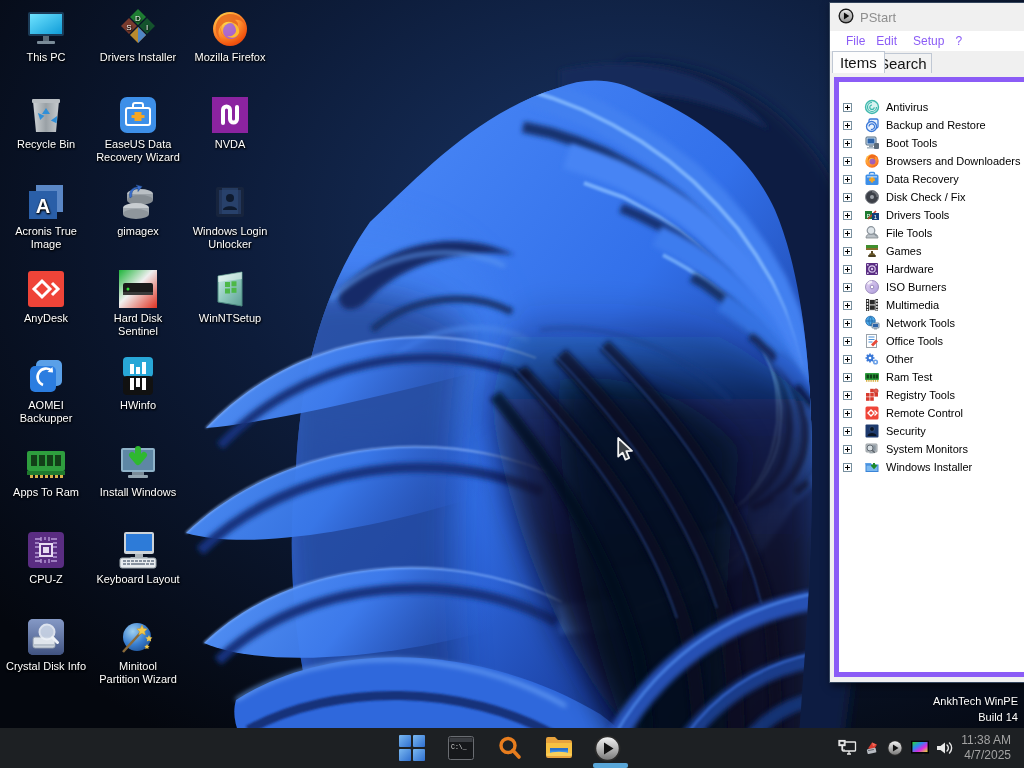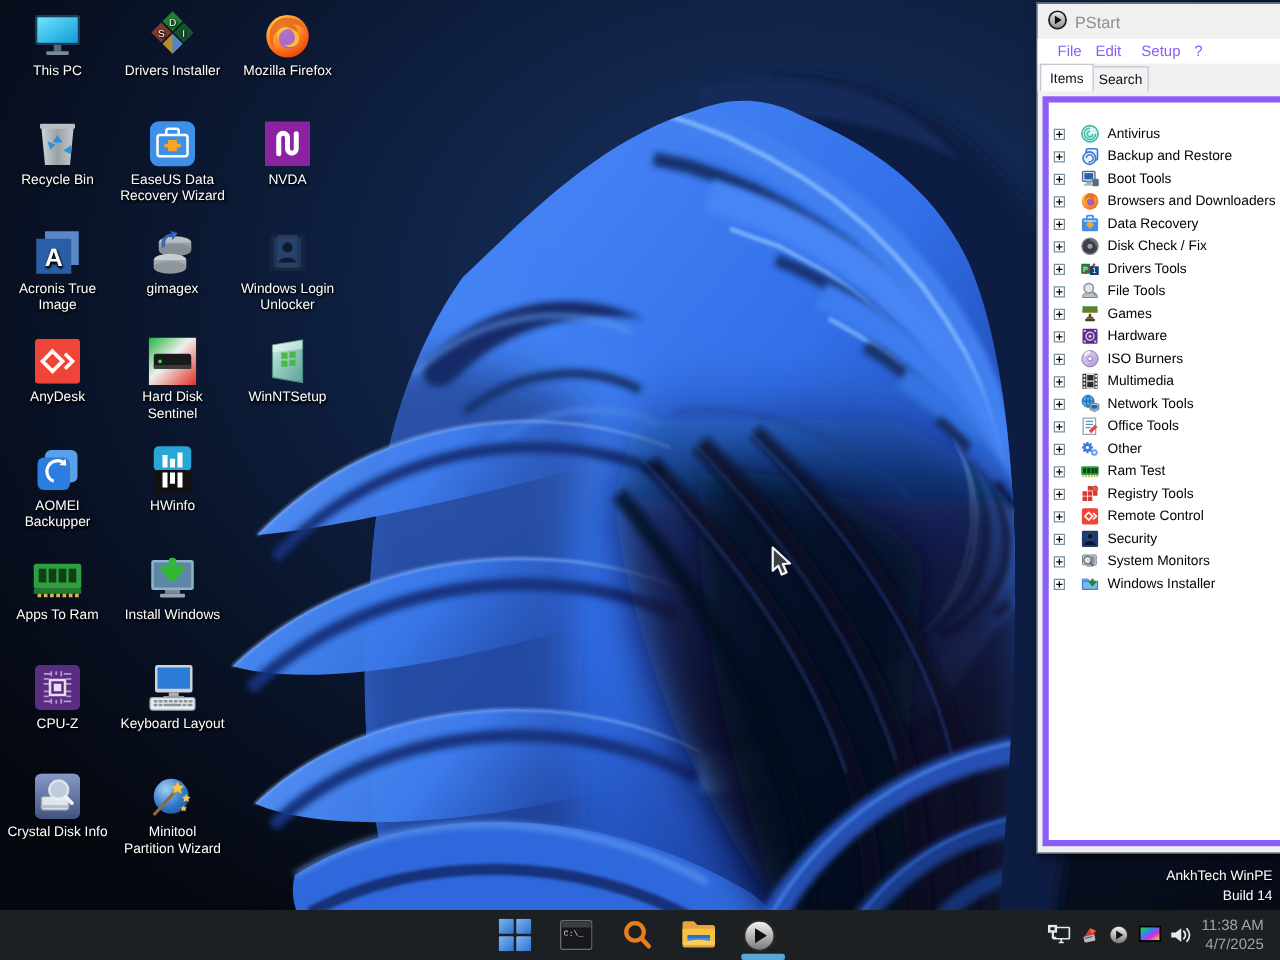--- a/index.html
+++ b/index.html
@@ -10,21 +10,21 @@
 .dicon .ic svg{display:block;}
 #branding{position:absolute;right:6px;top:693px;color:#fff;font-size:11px;line-height:16px;text-align:right;text-shadow:0 1px 2px #000;}
 
 #pstart{position:absolute;left:797px;top:2px;width:219px;height:681px;background:#f0f0f0;border:1px solid #35465e;box-sizing:border-box;box-shadow:2px 3px 8px rgba(0,0,0,.55);margin-left:32px;}
 #ptitle{height:28px;position:relative;}
 #ptitle .ttxt{position:absolute;left:30px;top:7px;font-size:13px;color:#8e8e8e;}
 #ptitle .x{position:absolute;right:9px;top:5px;font-size:15px;color:#7a7a7a;}
 #pmenu{height:20px;background:#fff;font-size:12px;color:#8b5cf6;padding-left:16px;line-height:20px;}
 #pmenu span{display:inline-block;margin-right:11px;}
 #ptabs{height:22px;background:#f0f0f0;position:relative;font-size:12px;color:#111;}
-#ptabs .tab{position:absolute;top:2px;height:20px;line-height:20px;padding:0 7px;border:1px solid #c0c8d4;border-bottom:none;background:#f2f2f2;box-sizing:border-box;font-size:11px;}
+#ptabs .tab{position:absolute;top:2px;height:20px;line-height:20px;padding:0 7px;border:1px solid #c0c8d4;border-bottom:none;background:#f2f2f2;box-sizing:border-box;font-size:15px;}
 #ptabs .tab.act{background:#fdfdfd;top:0;height:22px;line-height:22px;z-index:2;}
 #plist{position:absolute;left:4px;right:4px;top:74px;bottom:5px;background:#fff;border:5px solid #8b5cf6;overflow:hidden;padding-top:16px;}
 .trow{height:18px;display:flex;align-items:center;font-size:11px;color:#000;}
 .trow .pm{width:9px;height:9px;border:1px solid #78909f;box-sizing:border-box;margin-left:4px;position:relative;background:#fff;flex:none;}
 .trow .pm:before{content:"";position:absolute;left:1px;top:3px;width:5px;height:1px;background:#000;}
 .trow .pm:after{content:"";position:absolute;left:3px;top:1px;width:1px;height:5px;background:#000;}
 .trow .pm.none{visibility:hidden;}
 .trow .ti{width:16px;height:16px;margin-left:12px;margin-right:6px;flex:none;}
 .trow .ti svg{display:block;}
 

